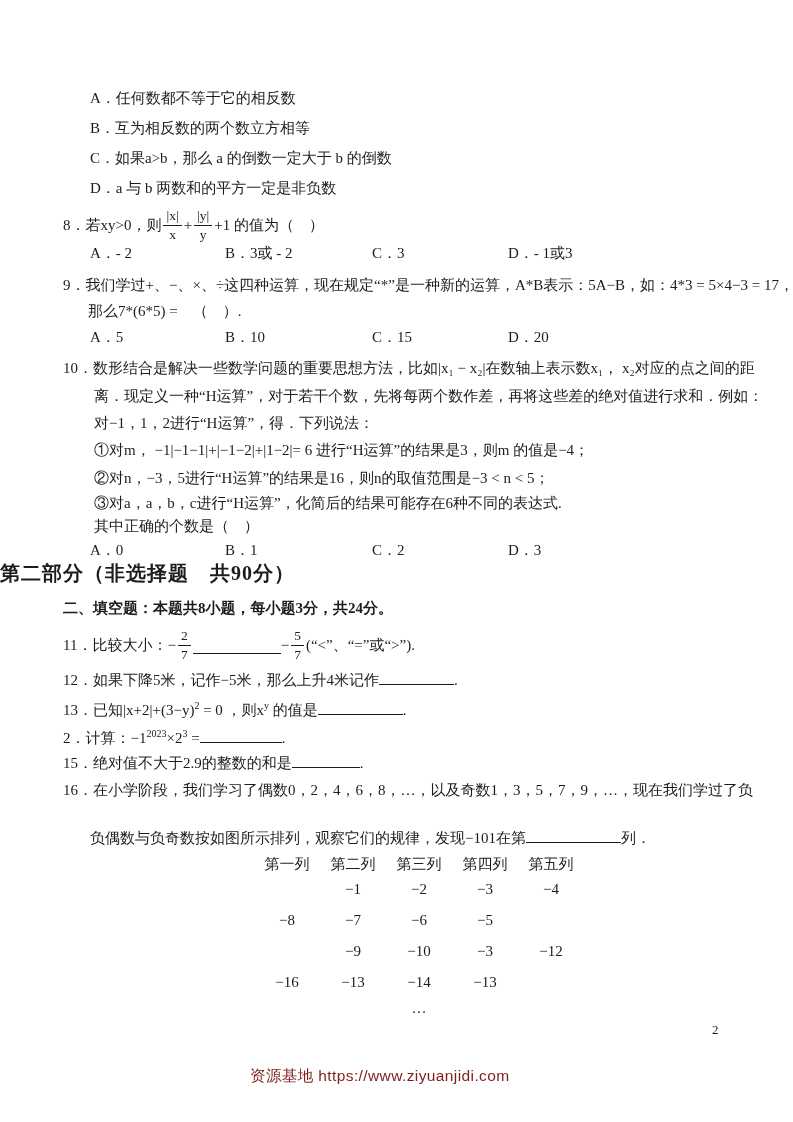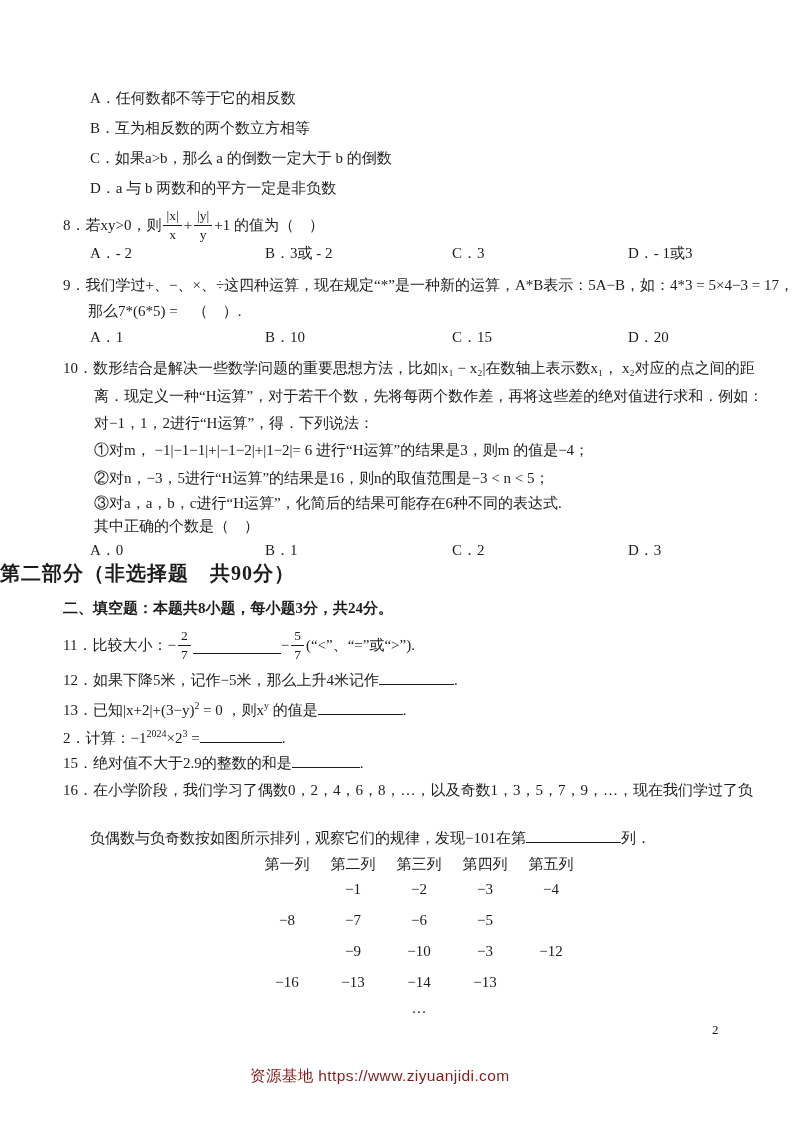--- a/index.html
+++ b/index.html
@@ -3,21 +3,21 @@
 <meta charset="utf-8">
 <style>
   html,body { margin:0; padding:0; background:#e8e8e8; }
   .page {
     position:relative; width:793px; height:1122px; margin:0 auto;
     background:#ffffff; overflow:hidden;
     font-family:"Liberation Serif","DejaVu Serif",serif;
     font-size:15px; color:#1c1c1c; line-height:20px;
   }
   .line { position:absolute; white-space:nowrap; }
-  .opts { display:flex;gap:40px; }
+  .opts { display:flex; }
   .oc  { display:inline-block; }
   .o1 { width:115px; } .o2 { width:147px;margin-left:20px; } .o3 { width:136px; }
   .mathline { display:flex; align-items:center; }
   .frac { display:inline-flex; flex-direction:column; align-items:center;
           line-height:1.15; font-size:13.5px; margin:0 2px; }
   .frac .fn { border-bottom:1px solid #1c1c1c; padding:0 3px 1px; }
   .frac .fd { padding-top:1px; }
   .blank { display:inline-block; border-bottom:1px solid #1c1c1c;
            height:13px; vertical-align:baseline; }
   .blank.mid { align-self:center; height:17px; }
@@ -61,21 +61,21 @@
   <div class="line opts" style="left:90px;top:243px">
     <span class="oc o1">A．- 2</span>
     <span class="oc o2">B．3或 - 2</span>
     <span class="oc o3">C．3</span>
     <span class="oc">D．- 1或3</span>
   </div>
 
   <div class="line" style="left:63px;top:275px">9．我们学过+、−、×、÷这四种运算，现在规定“*”是一种新的运算，A*B表示：5A−B，如：4*3 = 5×4−3 = 17，</div>
   <div class="line" style="left:88px;top:301px">那么7*(6*5) =　（　）.</div>
   <div class="line opts" style="left:90px;top:327px">
-    <span class="oc o1">A．1</span>
+    <span class="oc o1">A．5</span>
     <span class="oc o2">B．10</span>
     <span class="oc o3">C．15</span>
     <span class="oc">D．20</span>
   </div>
 
   <div class="line" style="left:63px;top:358px">10．数形结合是解决一些数学问题的重要思想方法，比如|x₁ − x₂|在数轴上表示数x₁， x₂对应的点之间的距</div>
   <div class="line" style="left:94px;top:386px">离．现定义一种“H运算”，对于若干个数，先将每两个数作差，再将这些差的绝对值进行求和．例如：</div>
   <div class="line" style="left:94px;top:413px">对−1，1，2进行“H运算”，得．下列说法：</div>
   <div class="line" style="left:94px;top:440px">①对m， −1|−1−1|+|−1−2|+|1−2|= 6 进行“H运算”的结果是3，则m 的值是−4；</div>
   <div class="line" style="left:94px;top:468px">②对n，−3，5进行“H运算”的结果是16，则n的取值范围是−3 &lt; n &lt; 5；</div>
@@ -109,21 +109,21 @@
 
   <div class="line" style="left:63px;top:670px">
     <span>12．如果下降5米，记作−5米，那么上升4米记作</span><span class="blank" style="width:75px"></span><span>.</span>
   </div>
 
   <div class="line" style="left:63px;top:700px">
     <span>13．已知|x+2|+(3−y)</span><sup>2</sup><span> = 0 ，则x</span><sup>y</sup><span> 的值是</span><span class="blank" style="width:85px"></span><span>.</span>
   </div>
 
   <div class="line" style="left:63px;top:728px">
-    <span>2．计算：−1</span><sup>2024</sup><span>×2</span><sup>3</sup><span> =</span><span class="blank" style="width:82px"></span><span>.</span>
+    <span>2．计算：−1</span><sup>2023</sup><span>×2</span><sup>3</sup><span> =</span><span class="blank" style="width:82px"></span><span>.</span>
   </div>
 
   <div class="line" style="left:63px;top:753px">
     <span>15．绝对值不大于2.9的整数的和是</span><span class="blank" style="width:68px"></span><span>.</span>
   </div>
 
   <div class="line" style="left:63px;top:780px">16．在小学阶段，我们学习了偶数0，2，4，6，8，…，以及奇数1，3，5，7，9，…，现在我们学过了负</div>
   <div class="line" style="left:90px;top:828px">
     <span>负偶数与负奇数按如图所示排列，观察它们的规律，发现−101在第</span><span class="blank" style="width:95px"></span><span>列．</span>
   </div>

